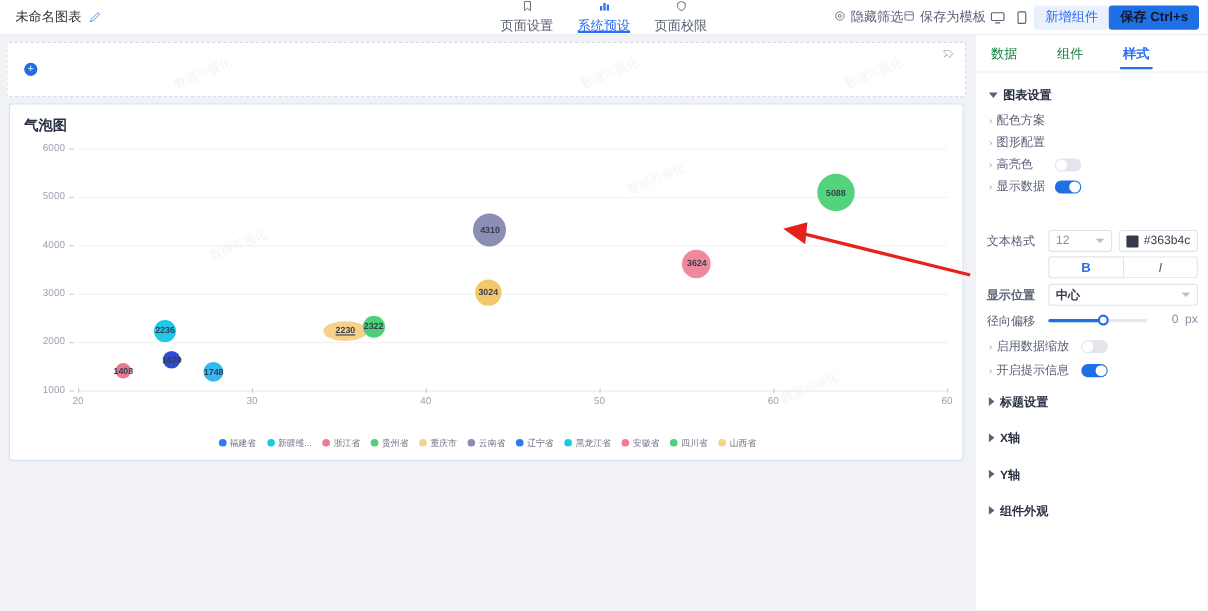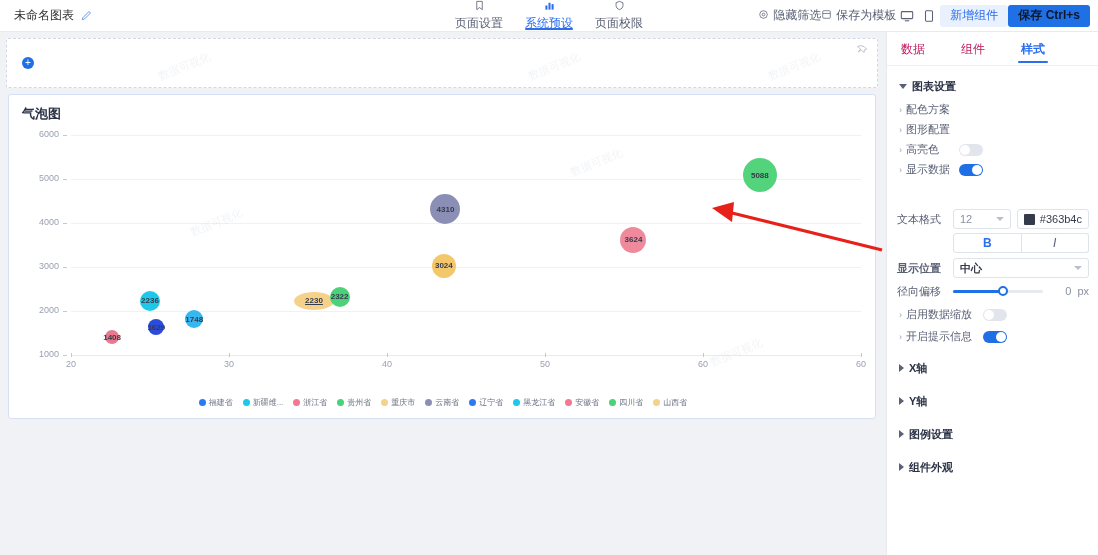--- a/index.html
+++ b/index.html
@@ -119,21 +119,21 @@
   
   .panel {
     position: absolute; right: 0; top: 32px; width: 212px; height: 523px;
     background: #ffffff; border-left: 1px solid #e8eaef;
   }
   .panel-tabs {
     height: 34px; display: flex; align-items: center; gap: 36px; padding-left: 14px;
     border-bottom: 1px solid #eef0f4;
   }
   .panel-tab {
-    font-size: 12px; color: #be185d; height: 34px; line-height: 34px;
+    font-size: 12px; color: #15803d; height: 34px; line-height: 34px;
     position: relative; cursor: pointer;
   }
   .panel-tab.active { color: #2b6ef0; font-weight: bold; }
   .panel-tab.active::after {
     content: ""; position: absolute; left: -3px; right: -3px; bottom: 3px; height: 2px;
     background: #2b6ef0; border-radius: 1px;
   }
   .seg {
     margin: 9px 12px 0 12px; height: 22px; background: #f2f4f8;
     border-radius: 3px; display: flex; padding: 2px;
@@ -321,21 +321,21 @@
           <div class="xtick-mark" style="left: 378px;"></div>
           <div class="xtick" style="left: 378px;">40</div>
           <div class="xtick-mark" style="left: 536px;"></div>
           <div class="xtick" style="left: 536px;">50</div>
           <div class="xtick-mark" style="left: 694px;"></div>
           <div class="xtick" style="left: 694px;">60</div>
           <div class="xtick-mark" style="left: 852px;"></div>
           <div class="xtick" style="left: 852px;">60</div>
           <div class="bubble" style="left: 103.08px; top: 210.048px; width: 14px; height: 14px; background: rgb(232, 121, 143);">1408</div>
           <div class="bubble" style="left: 147.32px; top: 200.324px; width: 16px; height: 16px; background: rgb(43, 75, 216);">1629</div>
-          <div class="bubble" style="left: 185.24px; top: 192px; width: 18px; height: 18px; background: rgb(53, 183, 239);">1748</div>
+          <div class="bubble" style="left: 185.24px; top: 211px; width: 18px; height: 18px; background: rgb(53, 183, 239);">1748</div>
           <div class="bubble" style="left: 141px; top: 173.616px; width: 20px; height: 20px; background: rgb(30, 200, 232);">2236</div>
           <div class="bubble" style="left: 305px; top: 173.88px; width: 40px; height: 18px; background: rgb(245, 209, 138); text-decoration: underline;">2230</div>
           <div class="bubble" style="left: 330.6px; top: 169.832px; width: 20px; height: 20px; background: rgb(77, 208, 122);">2322</div>
           <div class="bubble" style="left: 434.88px; top: 138.944px; width: 24px; height: 24px; background: rgb(242, 200, 107);">3024</div>
           <div class="bubble" style="left: 436.46px; top: 82.36px; width: 30px; height: 30px; background: rgb(139, 143, 181);">4310</div>
           <div class="bubble" style="left: 624.48px; top: 112.544px; width: 26px; height: 26px; background: rgb(239, 138, 156);">3624</div>
           <div class="bubble" style="left: 750.88px; top: 48.128px; width: 34px; height: 34px; background: rgb(82, 211, 124);">5088</div>
         </div>
       <div class="legend" id="legend">
           <div class="legend-item">
@@ -476,31 +476,31 @@
           </span>
       </div>
       <div class="row" style="margin-top:5px;">
         <span class="chev">›</span>
         <span class="lbl">开启提示信息</span>
         <span class="toggle on" style="position:absolute;left:96px;">
             <span class="knob"></span>
           </span>
       </div>
 
+      <div class="sect-head" style="margin-top:10px;">
+        <span class="caret-right"></span>
+        <span>标题设置</span>
+      </div>
       <div class="sect-head" style="margin-top:13px;">
         <span class="caret-right"></span>
         <span>X轴</span>
       </div>
       <div class="sect-head" style="margin-top:13px;">
         <span class="caret-right"></span>
         <span>Y轴</span>
       </div>
       <div class="sect-head" style="margin-top:13px;">
         <span class="caret-right"></span>
-        <span>图例设置</span>
-      </div>
-      <div class="sect-head" style="margin-top:13px;">
-        <span class="caret-right"></span>
         <span>组件外观</span>
       </div>
     </div>
   </div>
 </div>
 
 </body></html>

